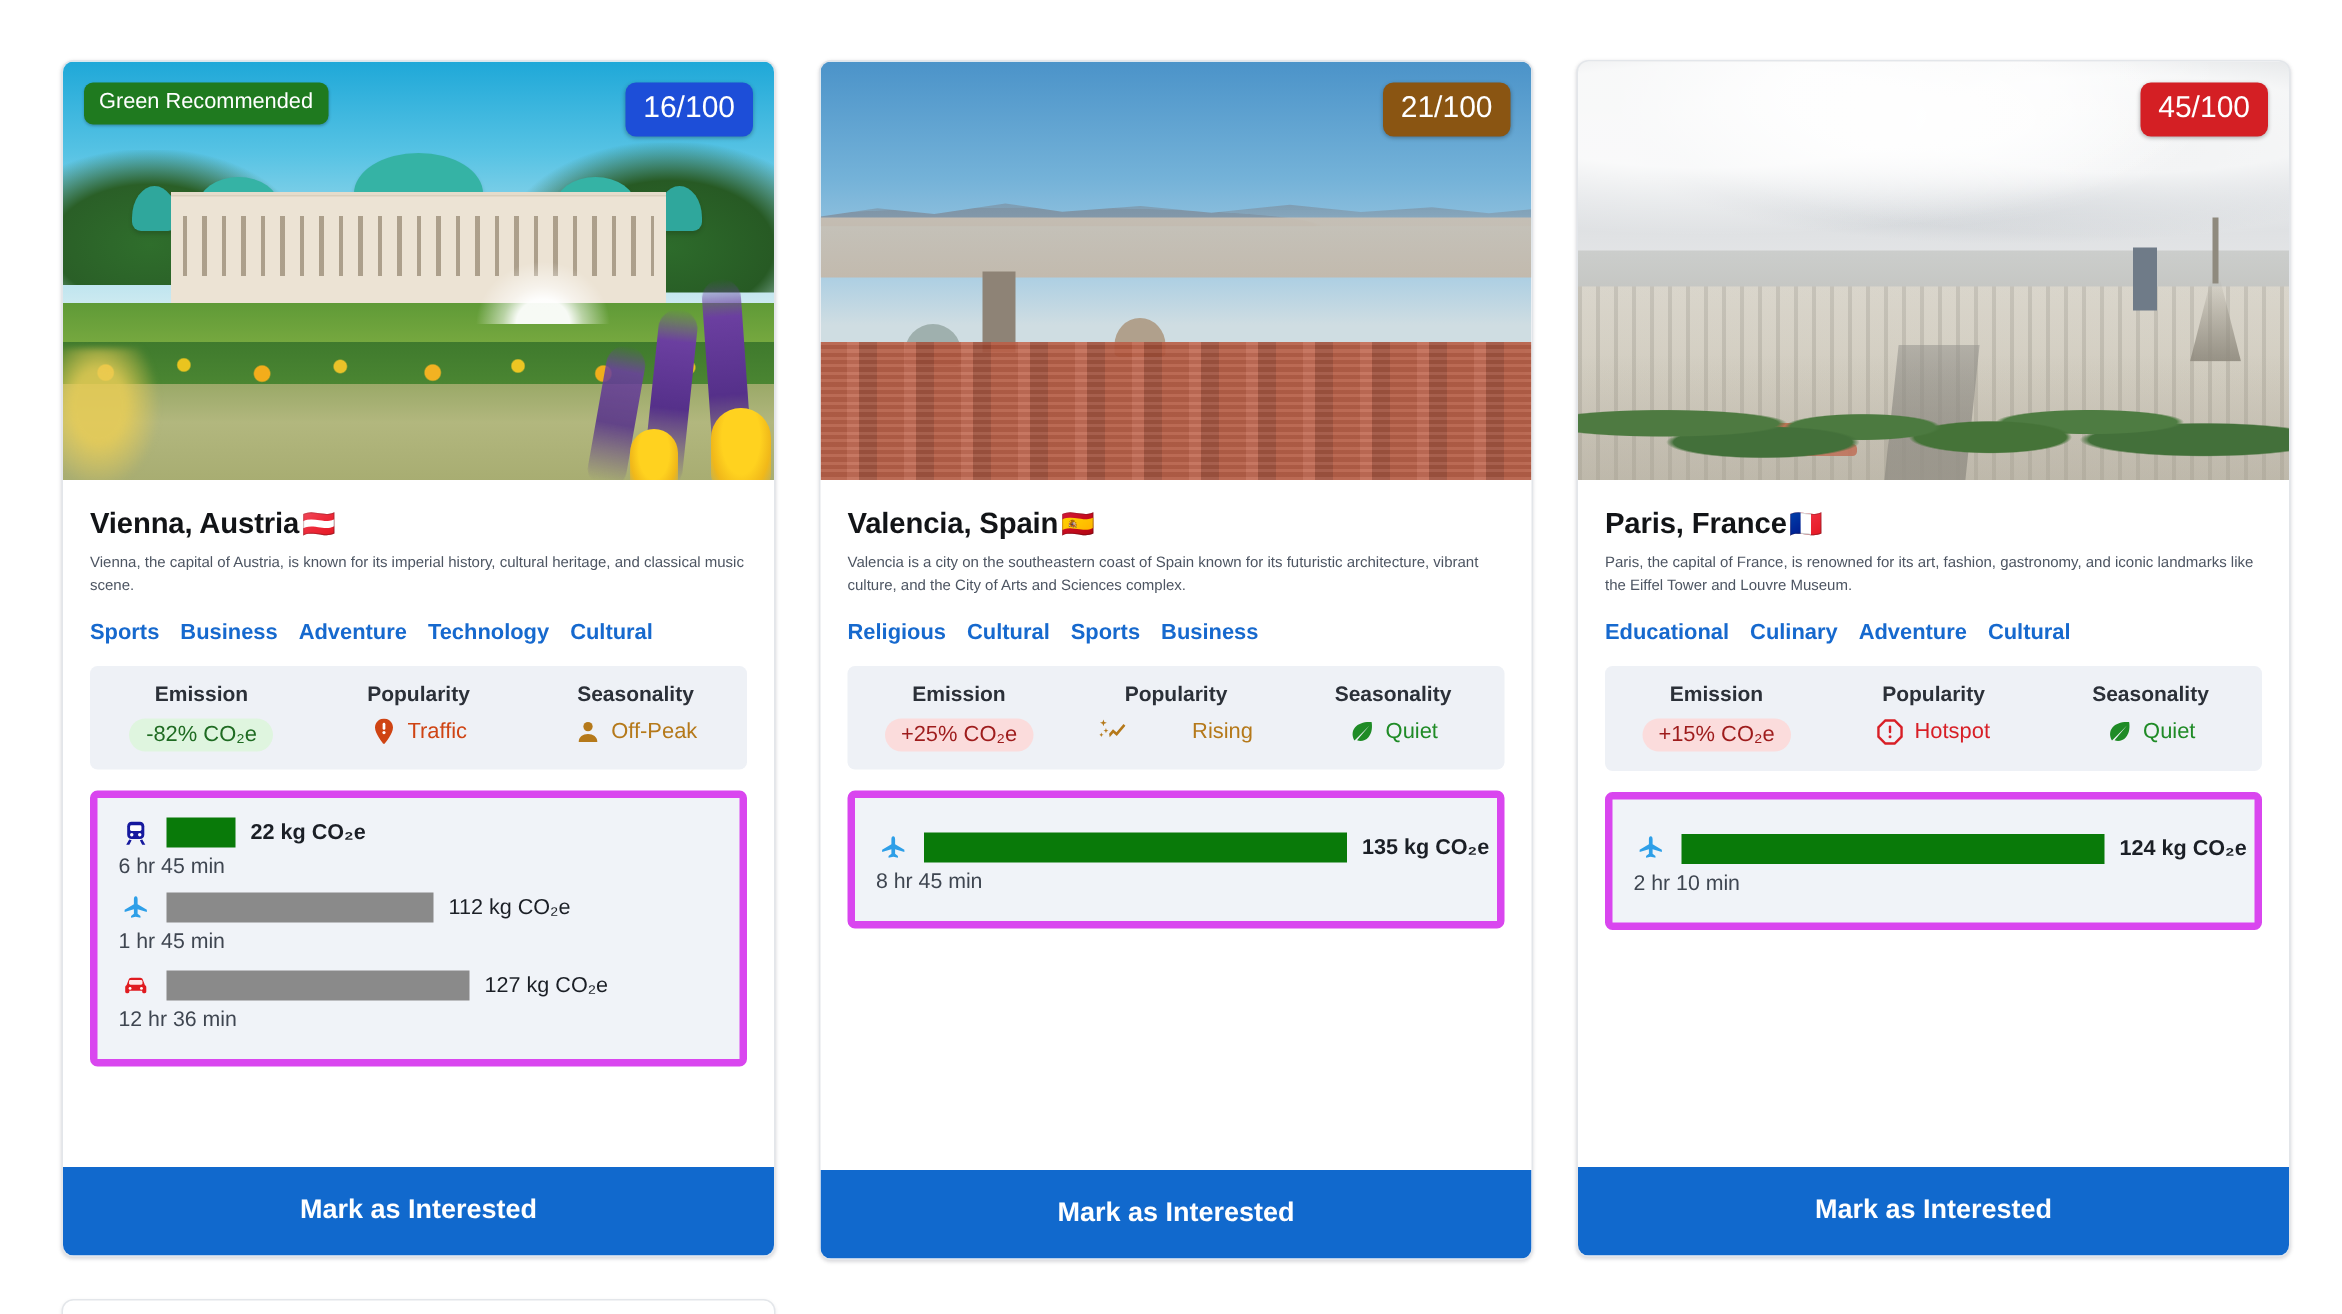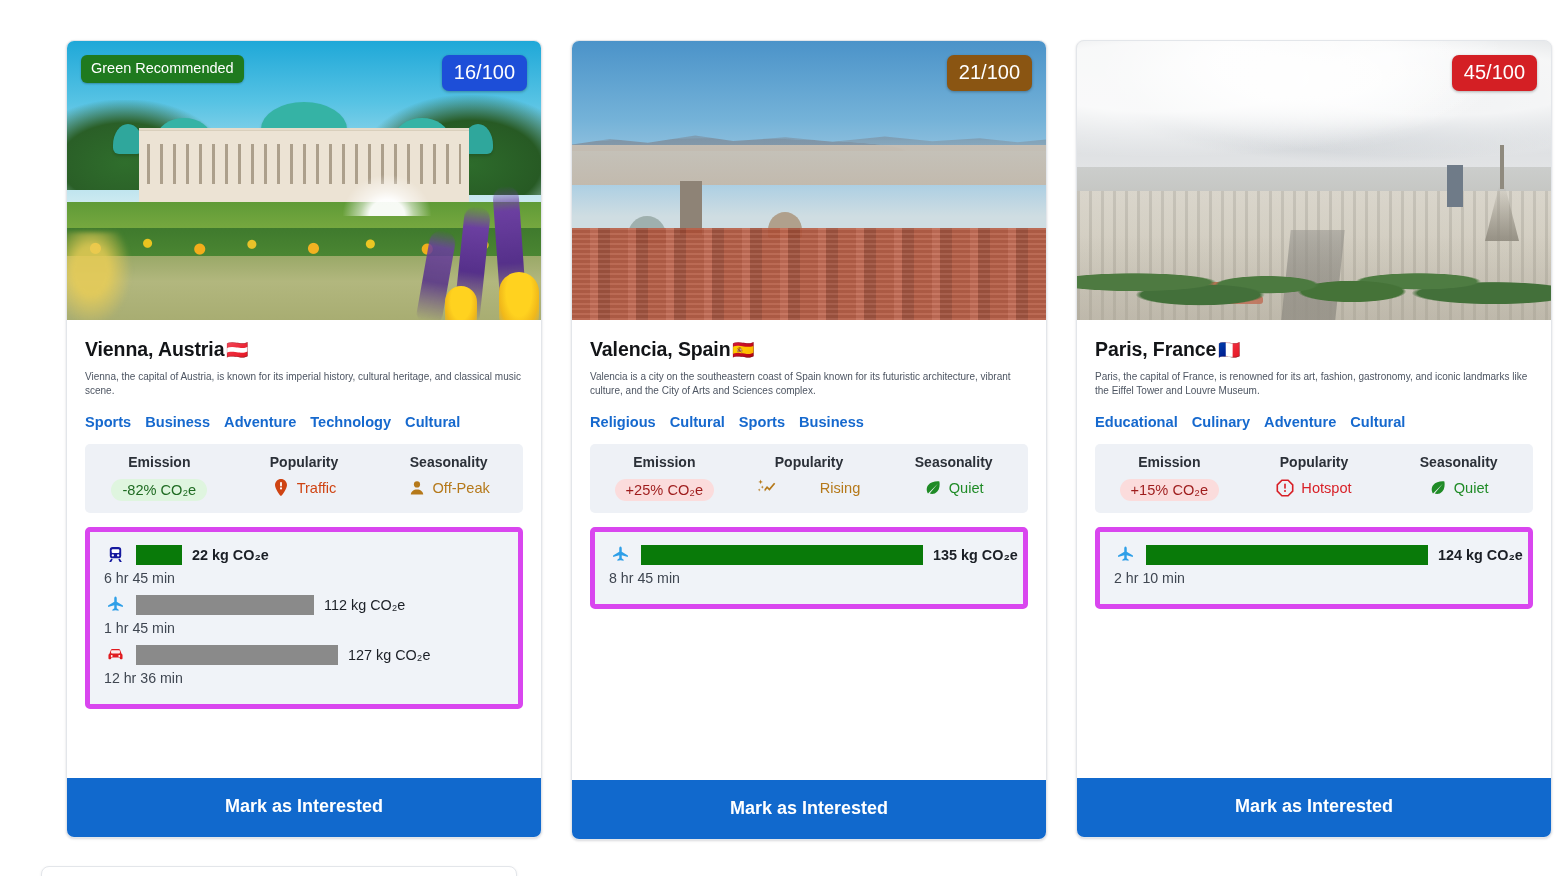--- a/index.html
+++ b/index.html
@@ -11,21 +11,21 @@
     overflow: hidden;
     font-family: "Liberation Sans", sans-serif;
     -webkit-font-smoothing: antialiased;
   }
   .board {
     position: relative;
     width: 1561px;
     height: 651px;
     background: #ffffff;
     box-sizing: border-box;
-    padding: 40px 0 0 66px;
+    padding: 40px 0 0 41px;
   }
   .grid {
     display: flex;
     gap: 29px;
     align-items: flex-start;
   }
   .card {
     width: 474px;
     background: #ffffff;
     border: 1px solid #e3e6ea;
@@ -190,41 +190,42 @@
   .flag { font-size:18px; margin-left:2px; }
   .desc { font-size:10px; color:#4d5562; line-height:1.42; margin:0 0 16px; }
   .tags { display:flex; flex-wrap:wrap; gap:14px; margin-bottom:14px; }
   .tag { font-size:14.6px; font-weight:bold; color:#1669ce; cursor:pointer; }
 
   
   .stats {
     background:#eef1f6; border-radius:5px;
     display:flex; padding:10px 2px 12px;
     margin-bottom:14px;
+    align-items:center;
   }
   .stat { flex:1; text-align:center; }
   .stat-label { font-size:14px; font-weight:bold; color:#2b3038; margin-bottom:9px; }
   .stat-value { font-size:14.6px; display:inline-flex; align-items:center; gap:7px; justify-content:center; }
   .pill { border-radius:999px; padding:3px 11px; font-weight:400; }
   .pill.good { background:#dff5df; color:#1f6b22; }
   .pill.bad  { background:#fbdcdc; color:#9e1c1c; }
   .ico { display:inline-flex; width:18px; height:18px; align-items:center; justify-content:center; flex:none; }
   .v-traffic { color:#cf4413; }
   .v-offpeak { color:#b5791a; }
   .v-rising { color:#b5791a;gap:44px; }
   .v-quiet { color:#1f8b26; }
   .v-hotspot { color:#d81f26; }
 
   
   .transport {
     background:#f0f3f8; border:5px solid #d946ef; border-radius:5px;
     padding:12px 14px 10px;
   }
   .trow { margin-bottom:4px; }
-  .trow:last-child { margin-bottom:0; }
+  .trow:last-child { margin-bottom:0;margin-top:10px; }
   .tline { display:flex; align-items:center; gap:10px; }
   .tico { width:22px; height:22px; flex:none; display:flex; align-items:center; justify-content:center; }
   .bar { height:20px; background:#8a8a8a; flex:none; }
   .bar.green { background:#097a09; }
   .tval { font-size:14.4px; color:#1b1f26; white-space:nowrap; }
   .tval.bold { font-weight:bold; }
   .tdur { font-size:14.2px; color:#3f4651; margin:4px 0 8px 0; }
 
   .spacer { flex:1 1 auto; }
 

